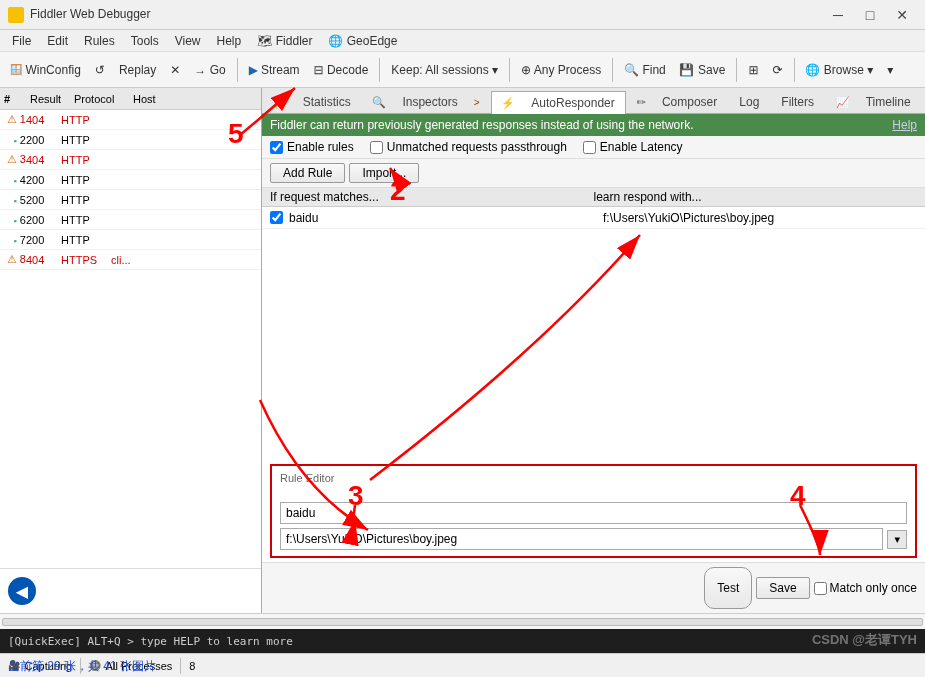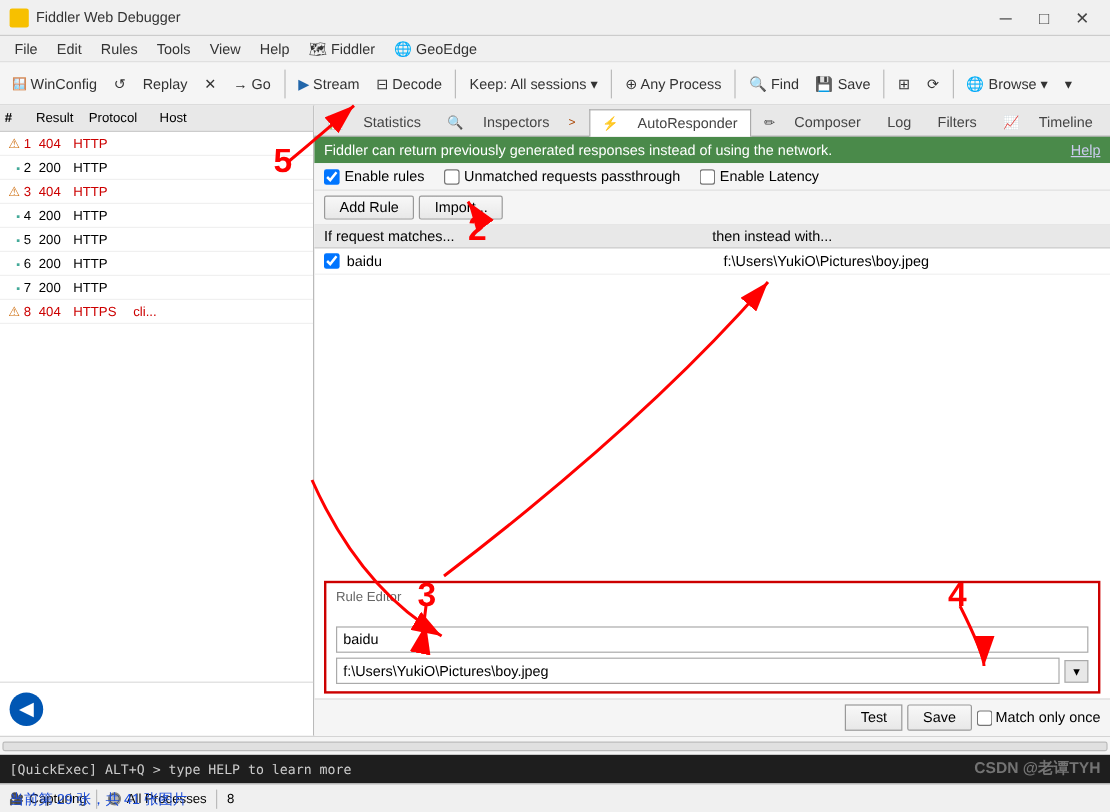--- a/index.html
+++ b/index.html
@@ -24,21 +24,21 @@
     
     
     #main { display: flex; height: calc(677px - 30px - 22px - 36px - 36px - 24px - 24px); }
     
     
     #left-panel { width: 262px; border-right: 1px solid #aaa; background: #fff; display: flex; flex-direction: column; }
     #left-panel-header { display: flex; background: #e8e8e8; border-bottom: 1px solid #ccc; height: 22px; align-items: center; padding: 0 4px; gap: 4px; font-size: 11px; }
     #sessions-table { flex: 1; overflow-y: auto; }
     .session-row { display: flex; align-items: center; height: 20px; border-bottom: 1px solid #f0f0f0; padding: 0 4px; cursor: pointer; font-size: 11px; }
     .session-row .col-num { width: 22px; text-align: right; }
-    .session-row .col-result { width: 35px; text-align: center; padding-right: 4px; }
+    .session-row .col-result { width: 35px; text-align: left; padding-right: 4px; }
     .session-row .col-protocol { width: 50px; }
     .session-row .col-host { flex: 1; }
 
     
     #right-panel { flex: 1; display: flex; flex-direction: column; background: #fff; }
     
     
     #tabs-row { display: flex; background: #e8e8e8; border-bottom: 1px solid #aaa; height: 26px; align-items: flex-end; }
     .tab { padding: 4px 10px; font-size: 12px; cursor: pointer; border: 1px solid transparent; border-bottom: none; background: transparent; color: #444; display: flex; align-items: center; gap: 16px; }
     .tab.active { background: #fff; border-color: #aaa; border-bottom-color: #fff; margin-bottom: -1px; z-index: 1; }
@@ -63,21 +63,21 @@
     
     
     #rule-editor { border: 2px solid #cc0000; padding: 6px 8px; margin: 4px 8px; background: #fff; }
     #rule-editor-title { font-size: 11px; color: #666; margin-bottom: 18px; }
     .rule-input { width: 100%; border: 1px solid #aaa; padding: 3px 5px; font-size: 12px; margin-bottom: 4px; }
     #rule-editor-bottom { display: flex; align-items: center; gap: 4px; }
     .rule-input-file { flex: 1; border: 1px solid #aaa; padding: 3px 5px; font-size: 12px; }
     
     
     #rule-actions { display: flex; justify-content: flex-end; align-items: center; padding: 4px 8px; gap: 4px; border-top: 1px solid #ddd; background: #f5f5f5; }
-    .test-btn { padding: 3px 12px; font-size: 12px; border: 1px solid #999; background: linear-gradient(to bottom, #f8f8f8, #e8e8e8); cursor: pointer; border-radius: 0; }
+    .test-btn { padding: 13px 12px; font-size: 12px; border: 1px solid #999; background: linear-gradient(to bottom, #f8f8f8, #e8e8e8); cursor: pointer; border-radius: 10px; }
     .save-btn { padding: 3px 12px; font-size: 12px; border: 1px solid #999; background: linear-gradient(to bottom, #f8f8f8, #e8e8e8); cursor: pointer; border-radius: 2px; }
     .match-once-cb { display: flex; align-items: center; gap: 3px; font-size: 12px; }
     #scroll-bar { height: 16px; background: #f5f5f5; border-top: 1px solid #ccc; display: flex; align-items: center; padding: 0 2px; }
     #quickexec { height: 24px; background: #1e1e1e; color: #ccc; display: flex; align-items: center; padding: 0 8px; font-size: 11px; font-family: monospace; }
     #status-bar { height: 24px; background: #f0f0f0; border-top: 1px solid #ccc; display: flex; align-items: center; padding: 0 8px; gap: 8px; font-size: 11px; }
     .status-item { display: flex; align-items: center; gap: 4px; cursor: pointer; }
     .status-separator { width: 1px; height: 16px; background: #bbb; }
     
     
     #annotations { position: absolute; top: 0; left: 0; width: 925px; height: 677px; pointer-events: none; }
@@ -267,21 +267,21 @@
       </label>
     </div>
 
     <div id="buttons-row">
       <button class="action-btn">Add Rule</button>
       <button class="action-btn">Import...</button>
     </div>
 
     <div id="rules-header">
       <span class="rule-col-match">If request matches...</span>
-      <span class="rule-col-respond">then instead with...</span>
+      <span class="rule-col-respond">learn respond with...</span>
     </div>
 
     <div id="rules-table">
       <div class="rule-row">
         <input type="checkbox" checked="" style="margin-right: 6px;">
         <span class="rule-col-match">baidu</span>
         <span class="rule-col-respond">f:\Users\YukiO\Pictures\boy.jpeg</span>
       </div>
     </div>
 

